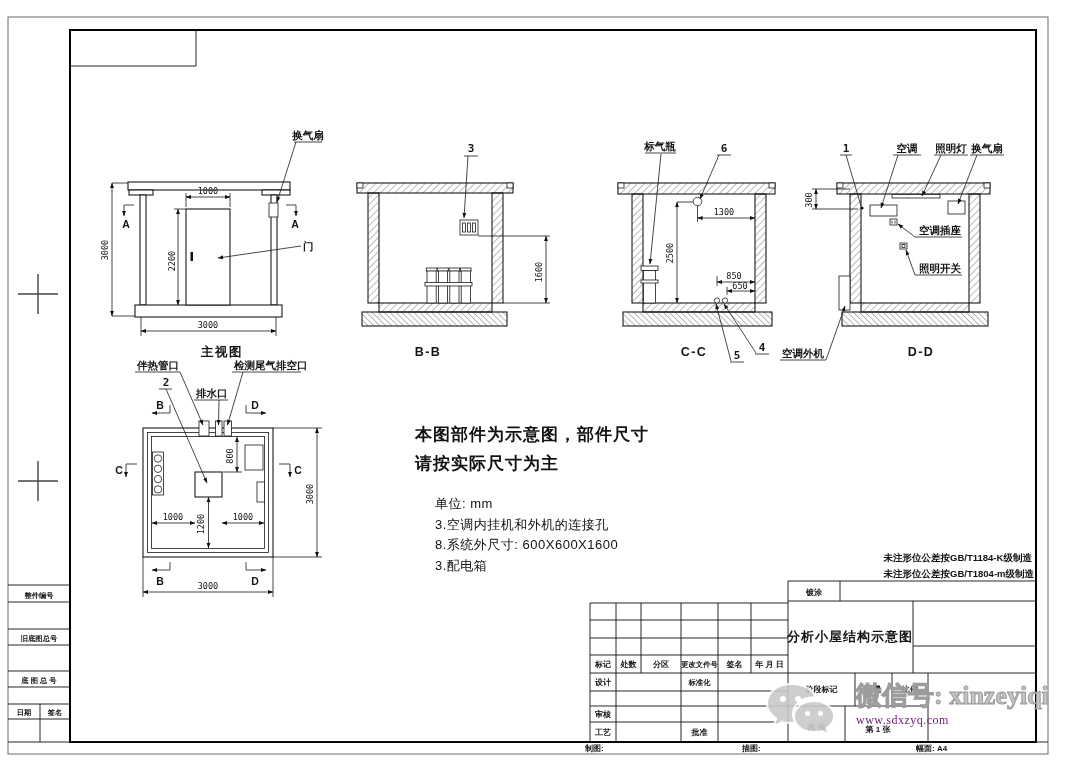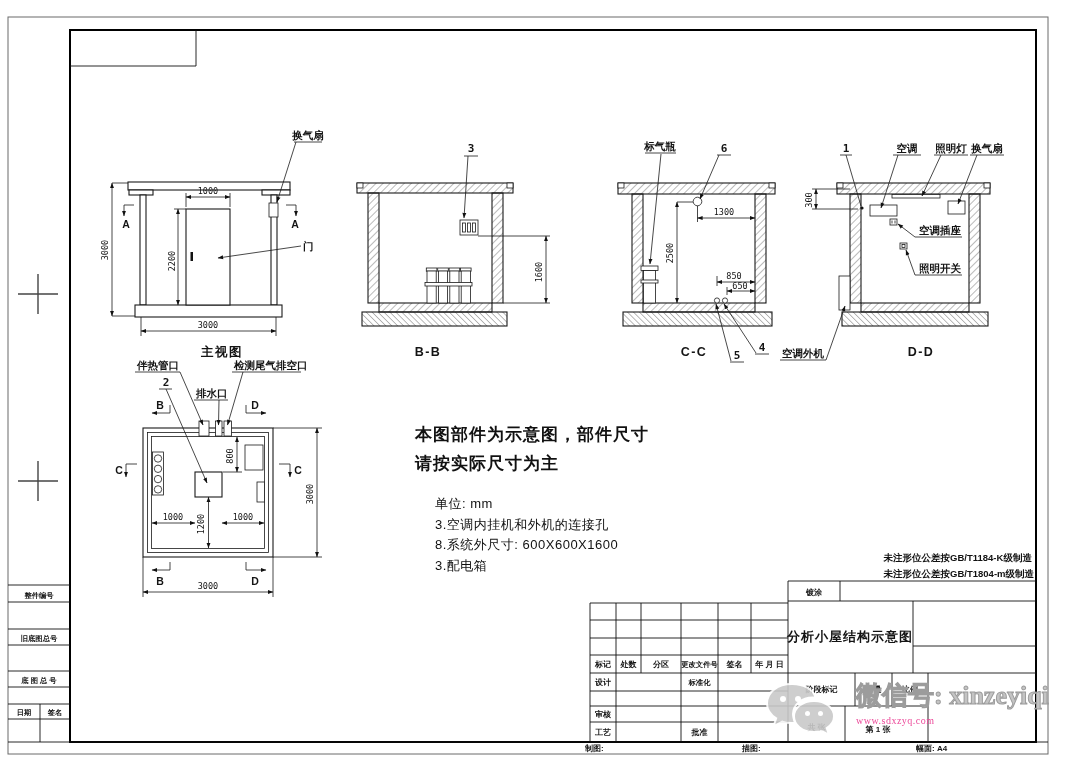--- a/index.html
+++ b/index.html
@@ -26,21 +26,21 @@
   .notes{position:absolute;left:415px;top:420px;z-index:2;}
   .notes-big{font-size:17px;line-height:29px;font-weight:700;letter-spacing:1px;}
   .notes-small{margin-top:16px;font-size:13px;line-height:20.7px;font-weight:400;letter-spacing:0.5px;margin-left:20px;}
   .tol-notes{position:absolute;right:36px;top:550px;z-index:2;text-align:left;
              font-size:9.5px;line-height:15.5px;font-weight:700;}
   .watermark{position:absolute;left:764px;top:680px;z-index:5;display:flex;align-items:flex-start;}
   .wm-icon{width:84px;height:64px;flex:none;}
   .wm-text{margin-left:8px;width:198px;text-align:left;font-family:Liberation Serif, serif;}
   .wm-line1{font-size:26px;font-weight:700;color:#c4c4c4;-webkit-text-stroke:1px #9c9c9c;
             line-height:32px;white-space:nowrap;}
-  .wm-line2{font-size:10px;color:#ec4899;line-height:17px;letter-spacing:0.5px;}
+  .wm-line2{font-size:12px;color:#701a75;line-height:17px;letter-spacing:0.5px;}
 </style>
 </head>
 <body>
 
 <div class="page">
 
 <svg class="art" width="1070" height="766" viewBox="0 0 1070 766">
   <defs>
     <pattern id="h1" patternUnits="userSpaceOnUse" width="5" height="5" patternTransform="rotate(45)">
       <line x1="0" y1="0" x2="0" y2="5" stroke="#3a3a3a" stroke-width="0.7"></line>

